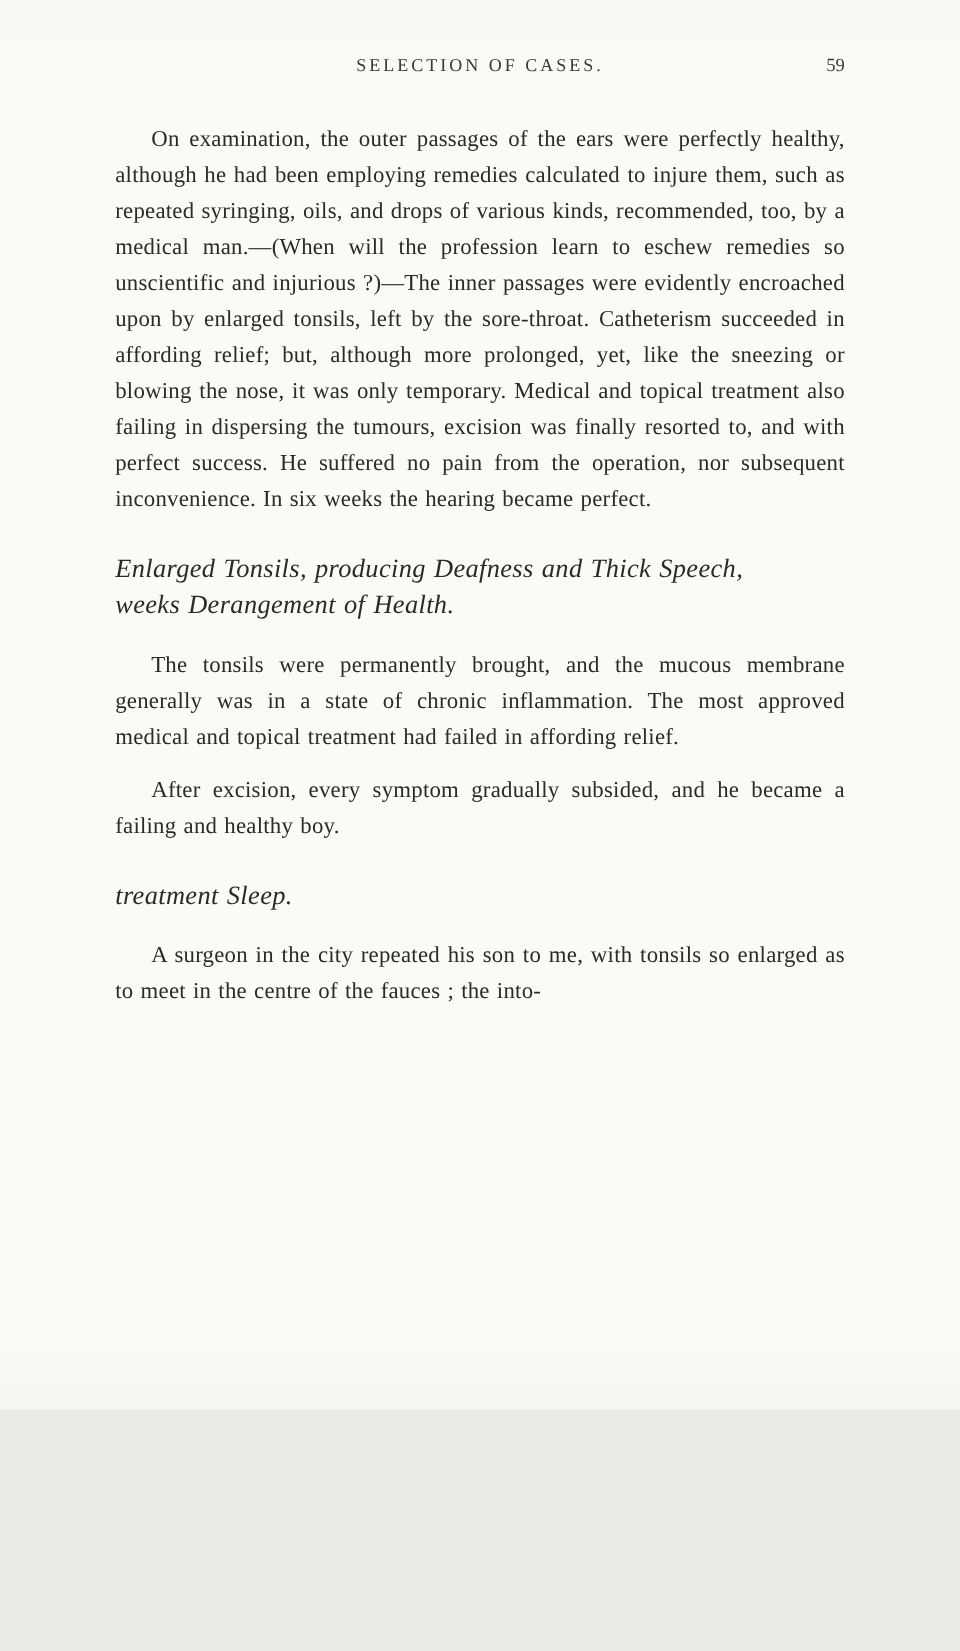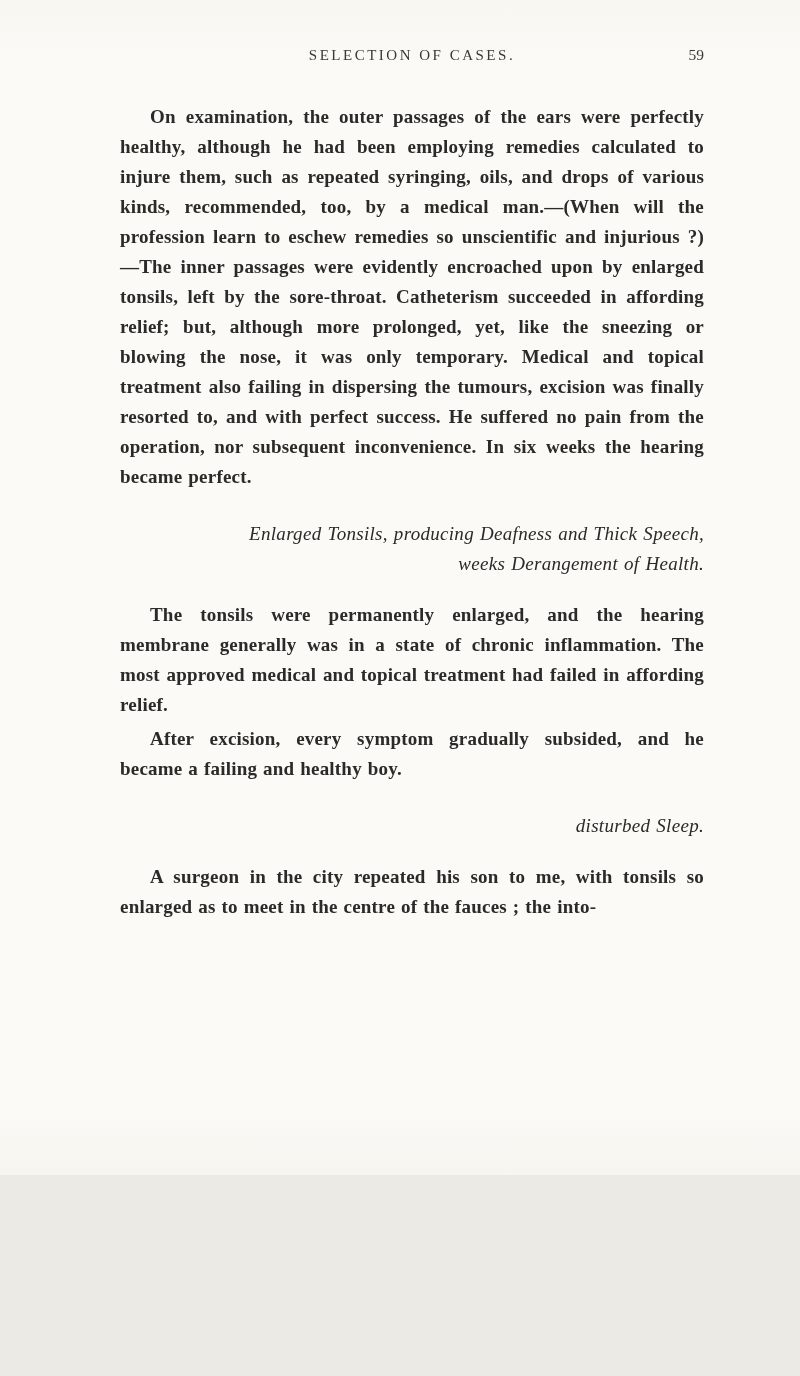--- a/index.html
+++ b/index.html
@@ -8,21 +8,21 @@
     background: #eceae4;
   }
   .page {
     position: relative;
     width: 800px;
     height: 1175px;
     margin: 0 auto;
     background: #fbfaf6;
     background-image: linear-gradient(180deg, #f8f7f2 0%, #fbfaf6 6%, #fbfaf6 94%, #f6f5f0 100%);
     box-sizing: border-box;
-    padding: 46px 96px 40px 120px;
+    padding: 46px 96px 40px 96px;
     font-family: "Liberation Serif", "DejaVu Serif", serif;
     color: #2b2a28;
     overflow: hidden;
   }
   .running-head-row {
     position: relative;
     text-align: center;
     height: 26px;
     margin-bottom: 30px;
   }
@@ -40,31 +40,30 @@
     margin-left: 24px;
   }
   .text-block {
     font-size: 19px;
     line-height: 30px;
     text-align: justify;
     letter-spacing: 0.2px;
     word-spacing: 1px;
   }
   .para {
-    margin: 4px 0 3px 0;
-    font-weight: bold;
+    margin: 14px 0 3px 0;
   }
   .para.indent {
     text-indent: 30px;
   }
   .section-heading {
-    font-size: 19px;
+    font-size: 22px;
     font-weight: normal;
     font-style: italic;
-    text-align: right;
+    text-align: left;
     line-height: 30px;
     margin: 27px 0 21px 0;
     letter-spacing: 0.3px;
   }
   .section-heading .line {
     display: block;
   }
 </style>
 </head>
 <body>
@@ -79,25 +78,25 @@
   <main class="text-block">
 
     <p class="para indent">On examination, the outer passages of the ears were perfectly healthy, although he had been employing remedies calculated to injure them, such as repeated syringing, oils, and drops of various kinds, recommended, too, by a medical man.—(When will the profession learn to eschew remedies so unscientific and injurious ?)—The inner passages were evidently encroached upon by enlarged tonsils, left by the sore-throat. Catheterism succeeded in affording relief; but, although more prolonged, yet, like the sneezing or blowing the nose, it was only temporary. Medical and topical treatment also failing in dispersing the tumours, excision was finally resorted to, and with perfect success. He suffered no pain from the operation, nor subsequent inconvenience. In six weeks the hearing became perfect.</p>
 
     <h2 class="section-heading">
       <span class="line">Enlarged Tonsils, producing Deafness and Thick Speech,</span>
       <span class="line">weeks Derangement of Health.</span>
     </h2>
 
 
-    <p class="para indent">The tonsils were permanently enlarged, and the hearing membrane generally was in a state of chronic inflammation. The most approved medical and topical treatment had failed in affording relief.</p>
+    <p class="para indent">The tonsils were permanently brought, and the mucous membrane generally was in a state of chronic inflammation. The most approved medical and topical treatment had failed in affording relief.</p>
 
     <p class="para indent">After excision, every symptom gradually subsided, and he became a failing and healthy boy.</p>
 
     <h2 class="section-heading">
-      <span class="line">disturbed Sleep.</span>
+      <span class="line">treatment Sleep.</span>
     </h2>
 
     <p class="para indent">A surgeon in the city repeated his son to me, with tonsils so enlarged as to meet in the centre of the fauces ; the into-</p>
 
   </main>
 
 </div>
 
 </body></html>

